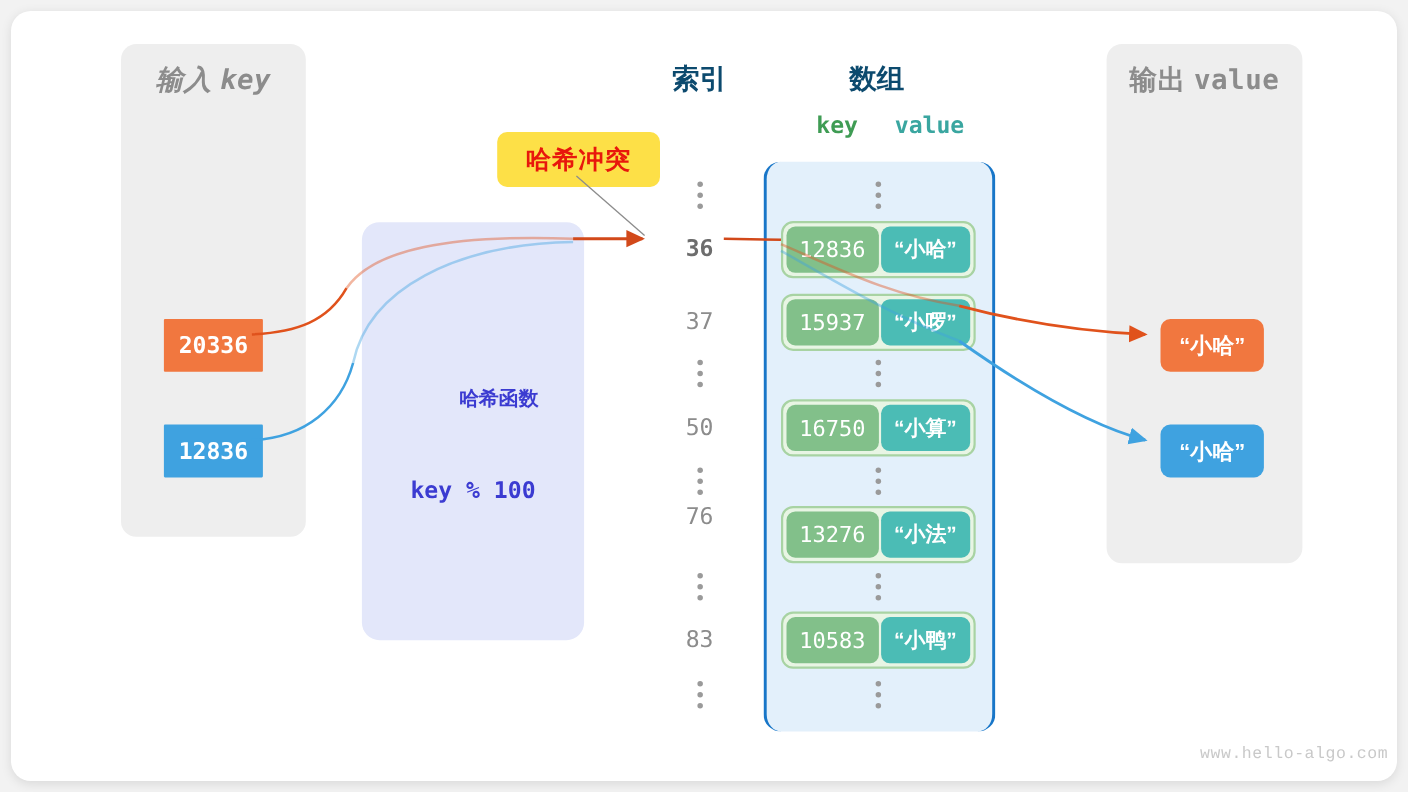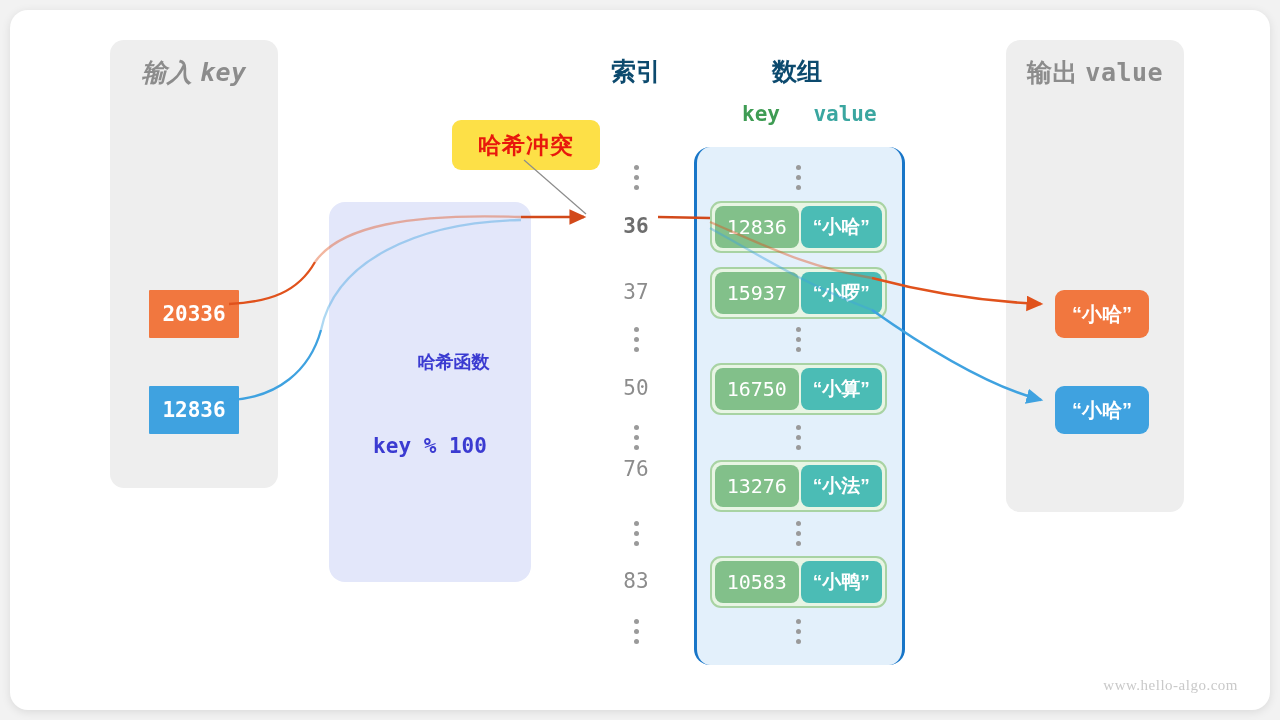--- a/index.html
+++ b/index.html
@@ -258,24 +258,24 @@
     left: 0;
     top: 0;
     width: 1260px;
     height: 700px;
     pointer-events: none;
   }
 
   
   #watermark {
     position: absolute;
-    right: 32px;
+    right: 8px;
     bottom: 16px;
     color: #c9c9c9;
-    font-family: Liberation Serif, serif;
+    font-family: Liberation Mono, monospace;
     font-size: 15px;
     letter-spacing: 0.5px;
     margin-top: 15px;
   }
 </style>
 </head>
 <body>
 
 <div class="page">
   <div class="card">

